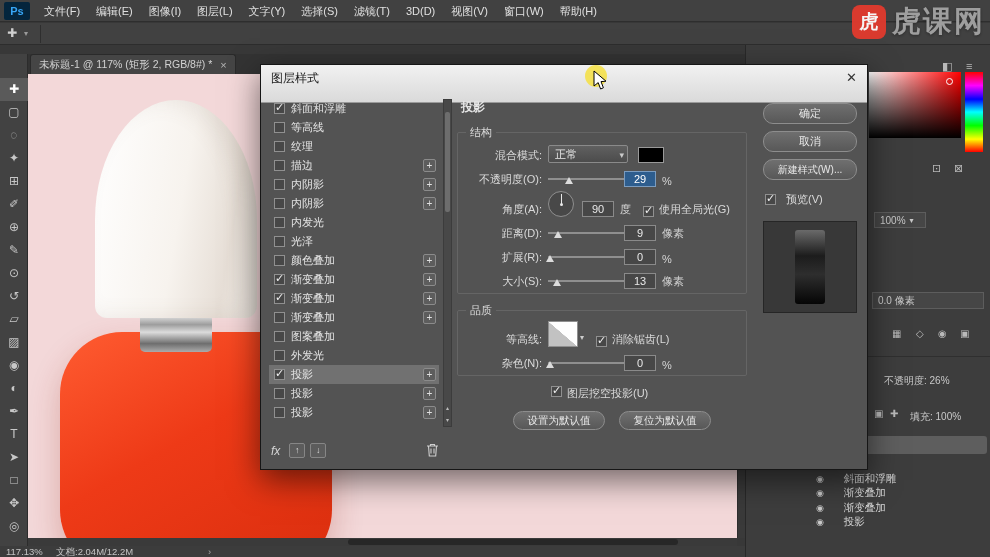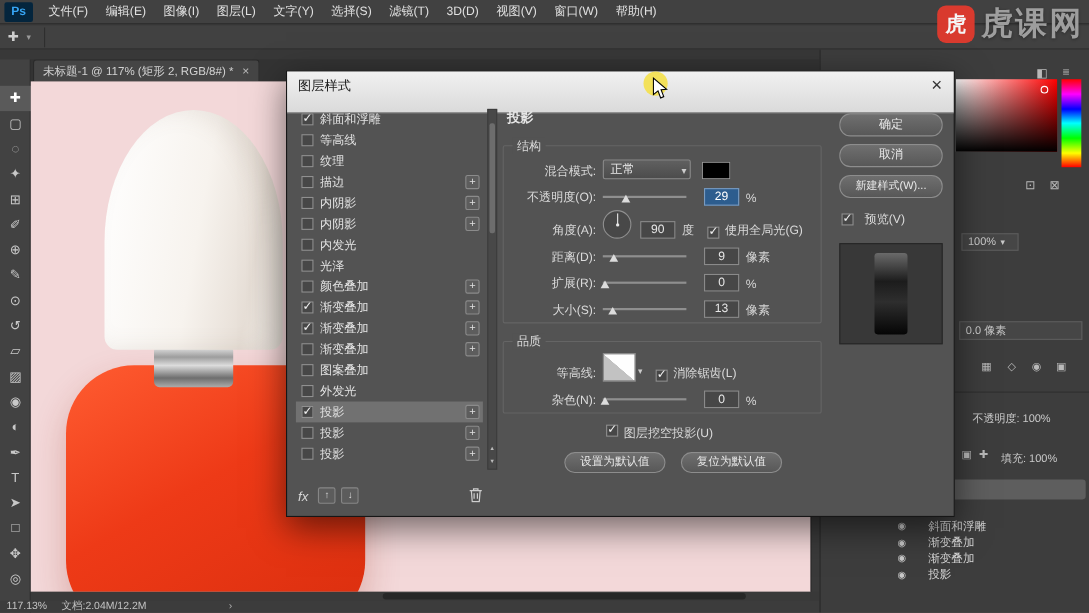--- a/index.html
+++ b/index.html
@@ -80,21 +80,21 @@
   .grp-title{position:absolute;left:8px;top:-8px;background:#535353;padding:0 4px;color:#dcdcdc;font-size:11px}
   .srow{display:flex;align-items:flex-end;height:24px}
   .srow.tall{height:30px}
   .slabel{width:76px;text-align:right;color:#dadada;font-size:11px;flex:none;white-space:nowrap}
   .select{position:relative;width:80px;height:18px;margin-left:6px;background:linear-gradient(#606060,#4c4c4c);border:1px solid #8a8a8a;border-radius:2px;color:#e8e8e8;font-size:11px;line-height:16px;padding-left:6px;flex:none}
   .sel-arrow{position:absolute;right:3px;top:1px;font-size:9px;color:#ccc}
   .swatch{width:26px;height:16px;margin-left:10px;background:#000;border:1px solid #999;flex:none}
   .slider{position:relative;width:76px;height:16px;margin-left:6px;flex:none}
   .slider .track{position:absolute;left:0;right:0;top:7px;height:2px;background:#8f8f8f}
   .slider .thumb{position:absolute;top:6px;width:0;height:0;border-left:4px solid transparent;border-right:4px solid transparent;border-bottom:7px solid #dcdcdc;margin-left:-4px}
-  .valbox{width:32px;height:16px;margin-left:16px;background:#474747;border:1px solid #8a8a8a;color:#e8e8e8;font-size:11px;text-align:center;line-height:14px;flex:none}
+  .valbox{width:32px;height:16px;margin-left:0;background:#474747;border:1px solid #8a8a8a;color:#e8e8e8;font-size:11px;text-align:center;line-height:14px;flex:none}
   .valbox.sel{background:#2d5d8e;color:#fff;border-color:#7a9cc0}
   .unit{margin-left:6px;color:#d5d5d5;font-size:11px;white-space:nowrap}
   .dial{position:relative;width:26px;height:26px;margin-left:6px;border-radius:50%;background:#484848;border:1px solid #8f8f8f;flex:none}
   .dial .needle{position:absolute;left:12px;top:2px;width:1px;height:11px;background:#e8e8e8}
   .dial::after{content:"";position:absolute;left:11px;top:11px;width:3px;height:3px;background:#e8e8e8;border-radius:50%}
   .cl{margin-left:5px;color:#dadada;font-size:11px;white-space:nowrap}
   .gap12{margin-left:12px}
   .contour{width:30px;height:26px;margin-left:6px;background:linear-gradient(to top right,#c2c2c2 49%,#fefefe 50%);border:1px solid #8f8f8f;flex:none}
   .contour-arrow{margin-left:2px;color:#ccc;font-size:8px;align-self:flex-end;margin-bottom:5px}
   .knockout-row{display:flex;align-items:flex-start;margin:10px 0 0 96px}
@@ -205,21 +205,21 @@
       <span style="font-size:8px">▾</span>
     </div>
     <div class="dk-box" style="left:126px;top:248px;width:112px;height:17px">
       <span>0.0 像素</span>
     </div>
     <span class="dock-ico" style="left:146px;top:284px;font-size:10px">▦</span>
     <span class="dock-ico" style="left:170px;top:284px;font-size:10px">◇</span>
     <span class="dock-ico" style="left:192px;top:284px;font-size:10px">◉</span>
     <span class="dock-ico" style="left:214px;top:284px;font-size:10px">▣</span>
     <div class="dk-divider"></div>
-    <span class="dk-text" style="left:138px;top:330px">不透明度: 100%</span>
+    <span class="dk-text" style="left:138px;top:330px">不透明度: 26%</span>
     <span class="dock-ico" style="left:128px;top:364px;font-size:10px">▣</span>
     <span class="dock-ico" style="left:144px;top:364px;font-size:10px">✚</span>
     <span class="dk-text" style="left:164px;top:366px">填充: 100%</span>
     <div class="sel-bar"></div>
     <div id="effects-list">
         <div class="fx-row">
           <span class="eye">◉</span>
           <span class="fx-label">效果</span>
         </div>
         <div class="fx-row">

